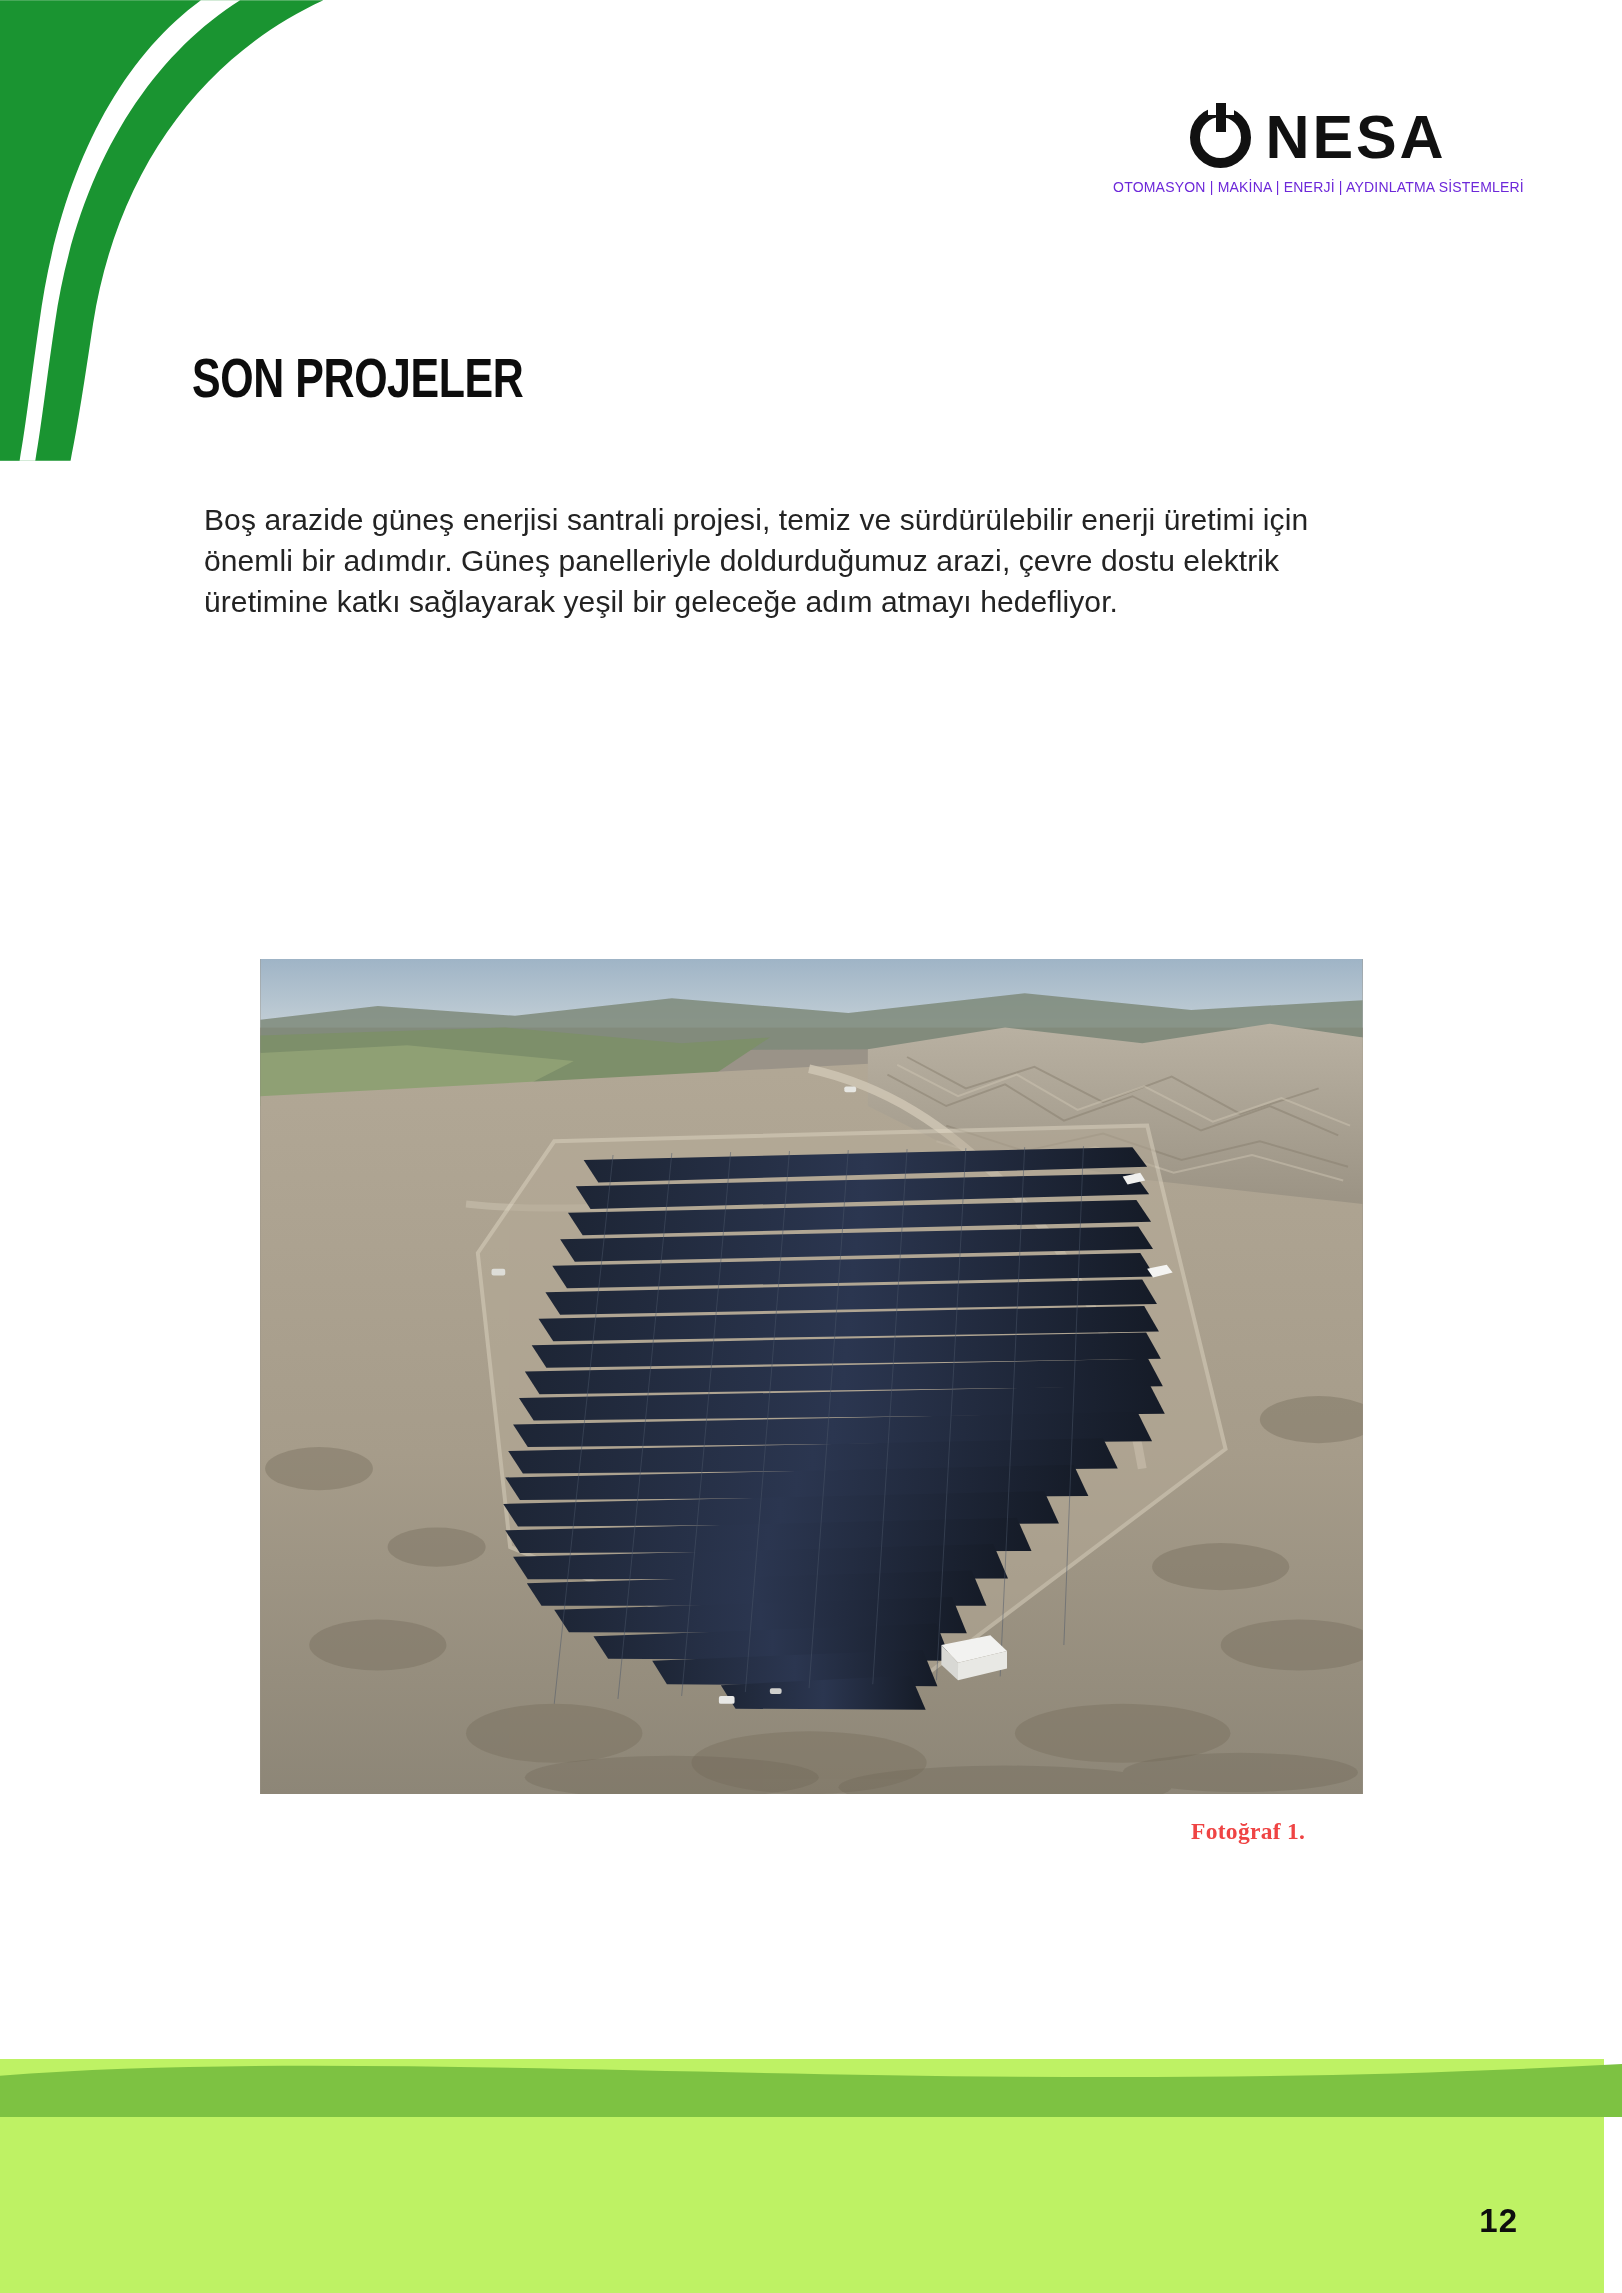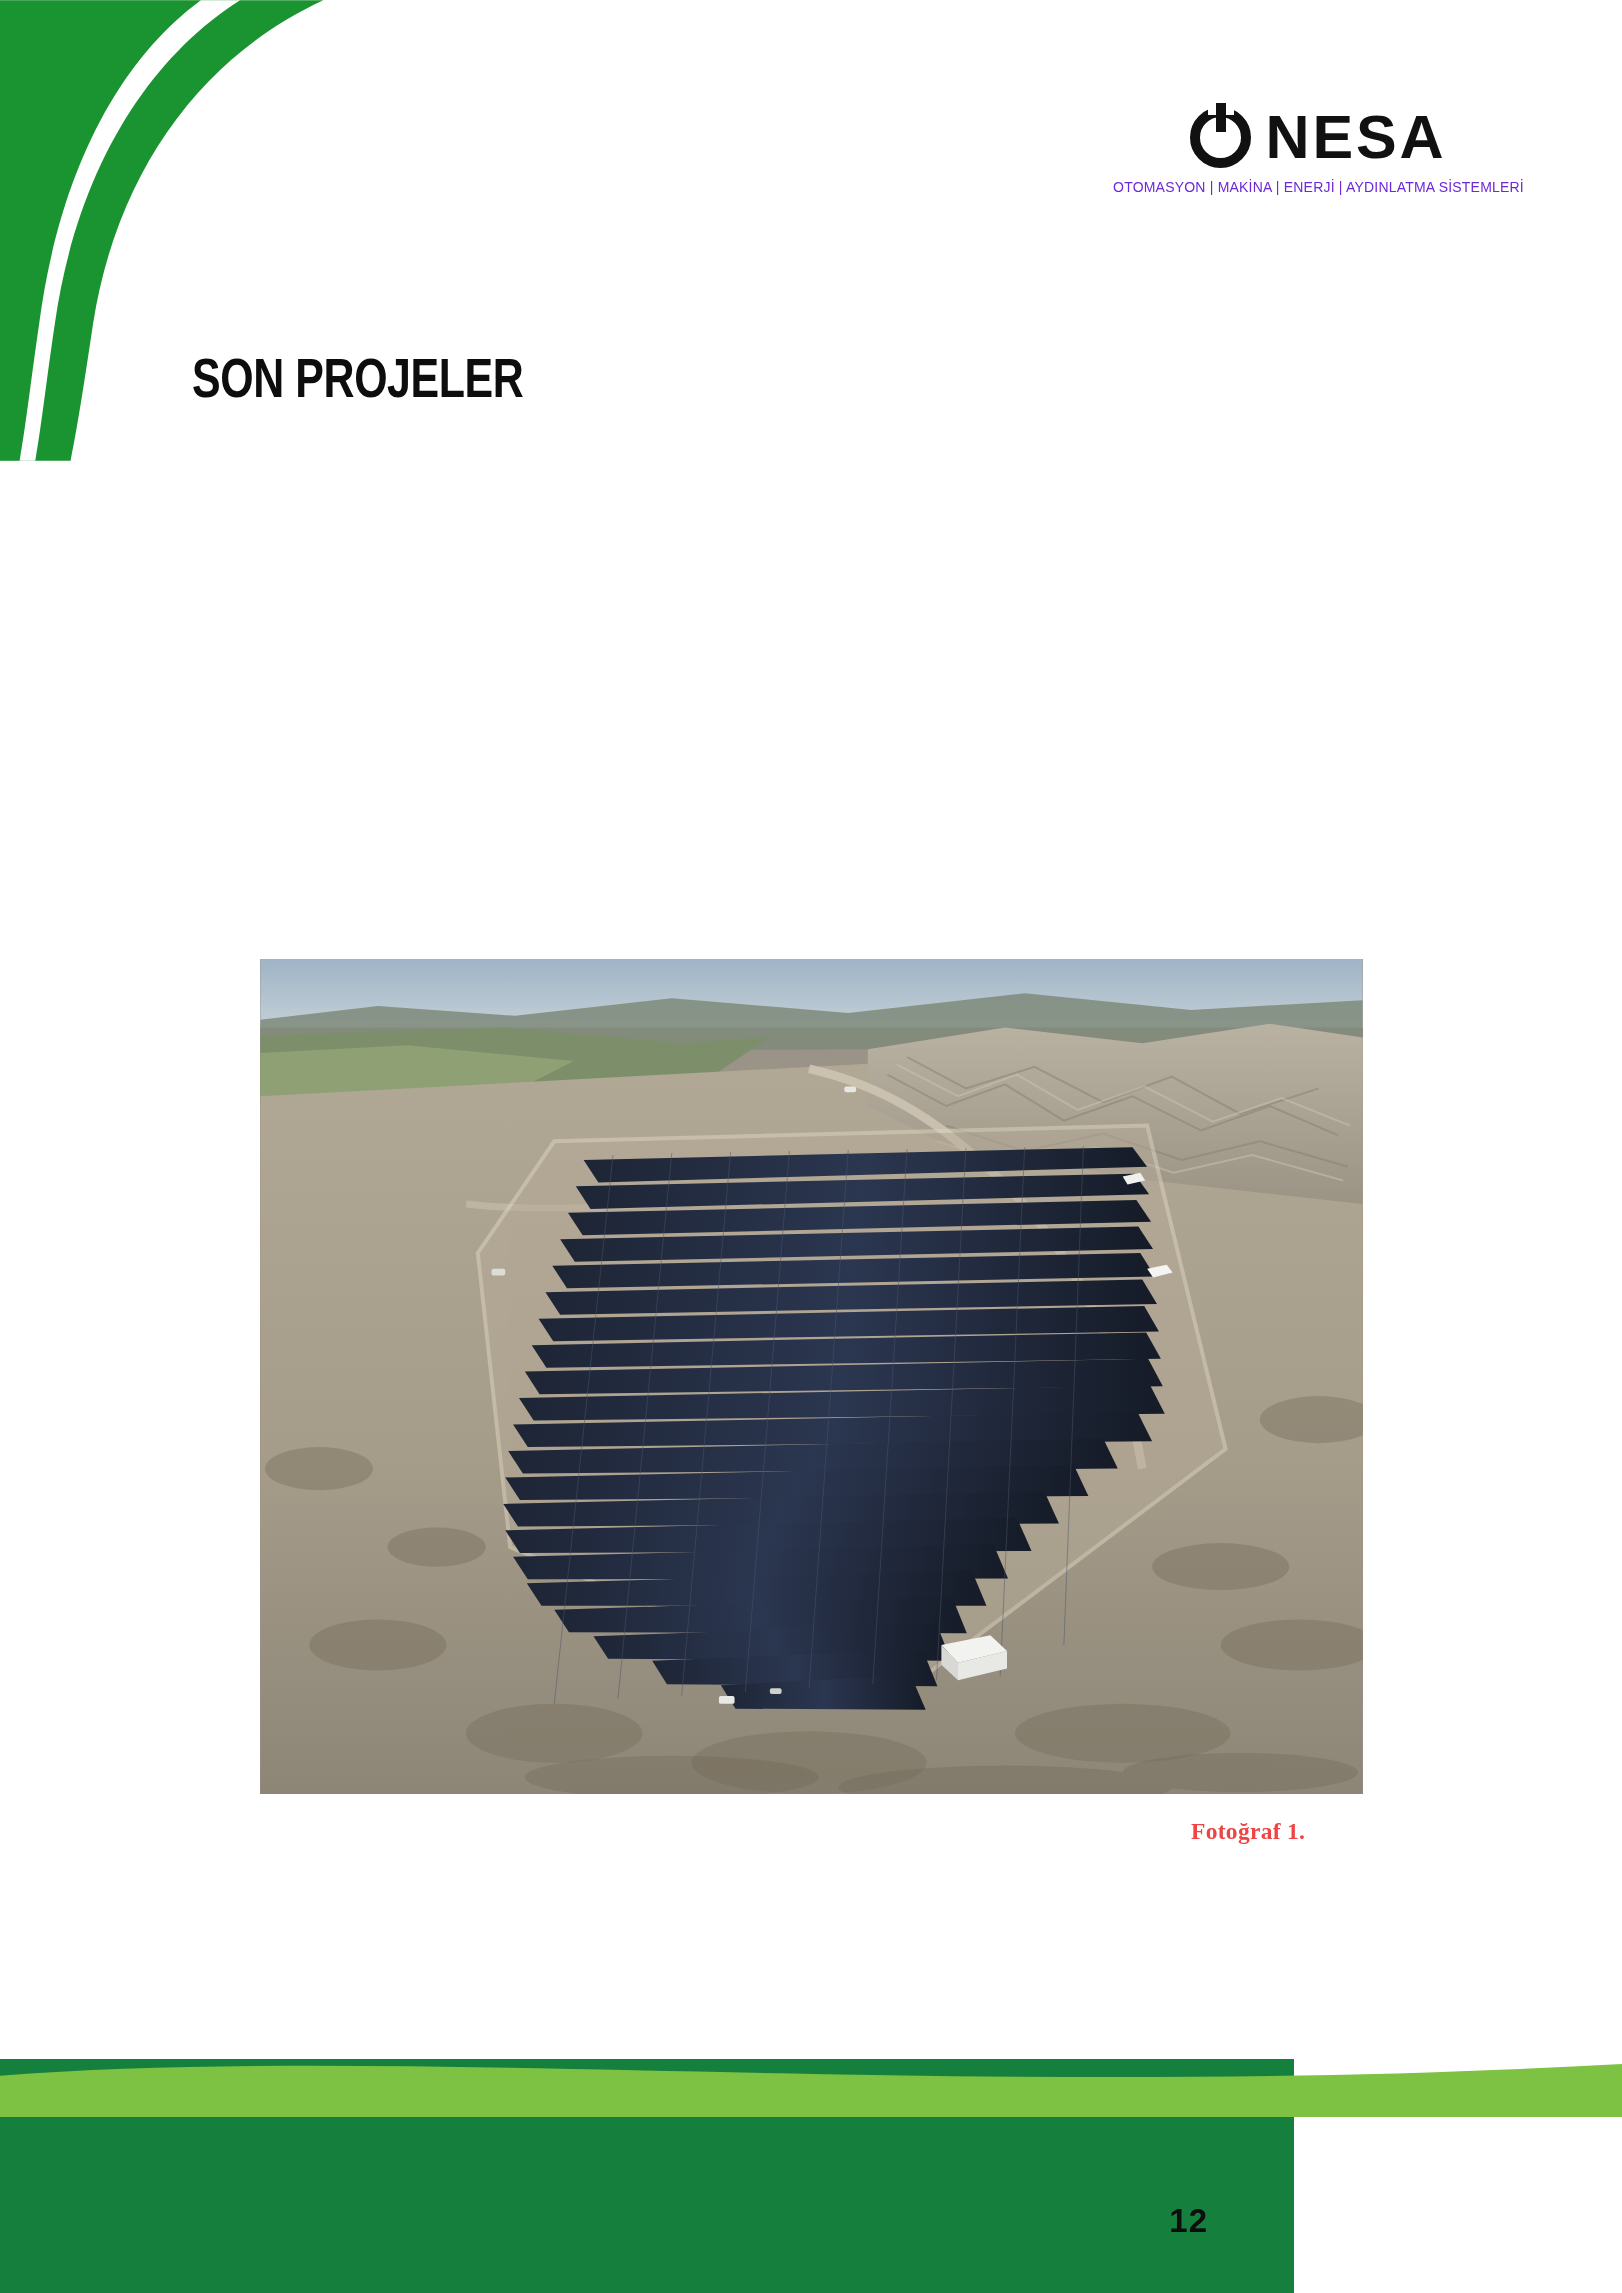--- a/index.html
+++ b/index.html
@@ -137,23 +137,23 @@
     font-size: 23.5px;
     color: #ef4444;
     letter-spacing: 0.3px;
   }
 
   
   .footer-band {
     position: absolute;
     left: 0;
     bottom: 0;
-    width: 1294px;
+    width: 1604px;
     height: 235px;
-    background: #15803d;
+    background: #bef264;
   }
   .footer-band .curve {
     position: absolute;
     top: -1px; left: 0;
     width: 1622px;
     height: 59px;
   }
   .page-number {
     position: absolute;
     right: 86px;
@@ -183,20 +183,21 @@
       <span class="stem"></span>
     </span>
     <span class="logo-word">NESA</span>
   </div>
   <div class="logo-sub">OTOMASYON | MAKİNA | ENERJİ | AYDINLATMA SİSTEMLERİ</div>
 </div>
 
 <h1 class="page-title">SON PROJELER</h1>
 
 <div class="content">
+  <p class="project-desc">Boş arazide güneş enerjisi santrali projesi, temiz ve sürdürülebilir enerji üretimi için önemli bir adımdır. Güneş panelleriyle doldurduğumuz arazi, çevre dostu elektrik üretimine katkı sağlayarak yeşil bir geleceğe adım atmayı hedefliyor.</p>
 </div>
 
 <div class="photo-frame">
   <svg width="1103" height="835" viewBox="0 0 1125 852" xmlns="http://www.w3.org/2000/svg" aria-hidden="true">
     <defs>
       <linearGradient id="sky" x1="0" y1="0" x2="0" y2="1">
         <stop offset="0%" stop-color="#9fb4c6"></stop>
         <stop offset="100%" stop-color="#c3cfd6"></stop>
       </linearGradient>
       <linearGradient id="ground" x1="0" y1="0" x2="0" y2="1">

